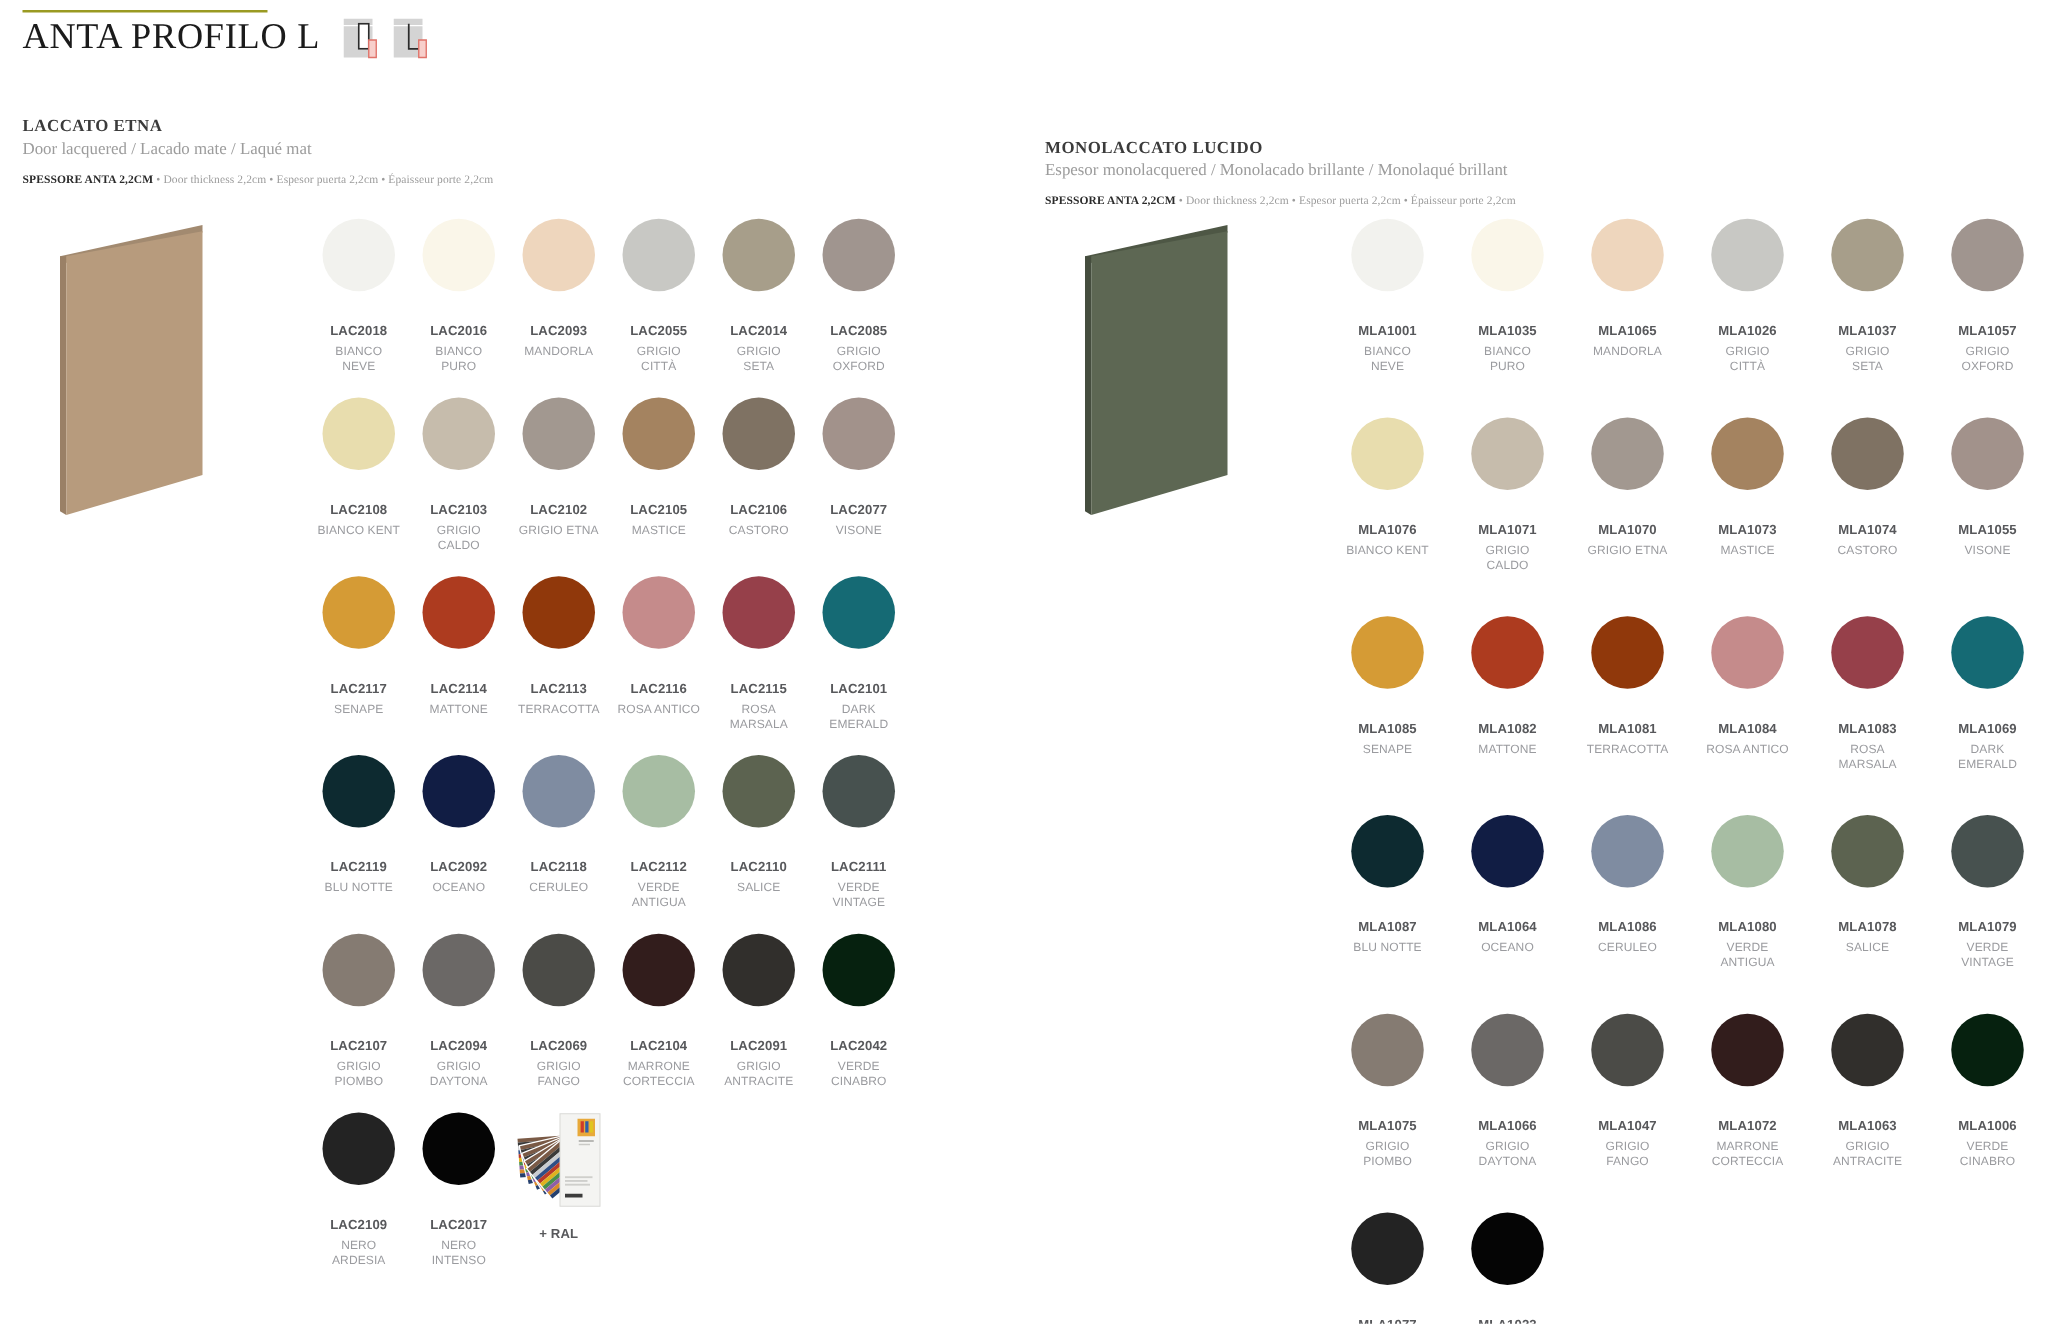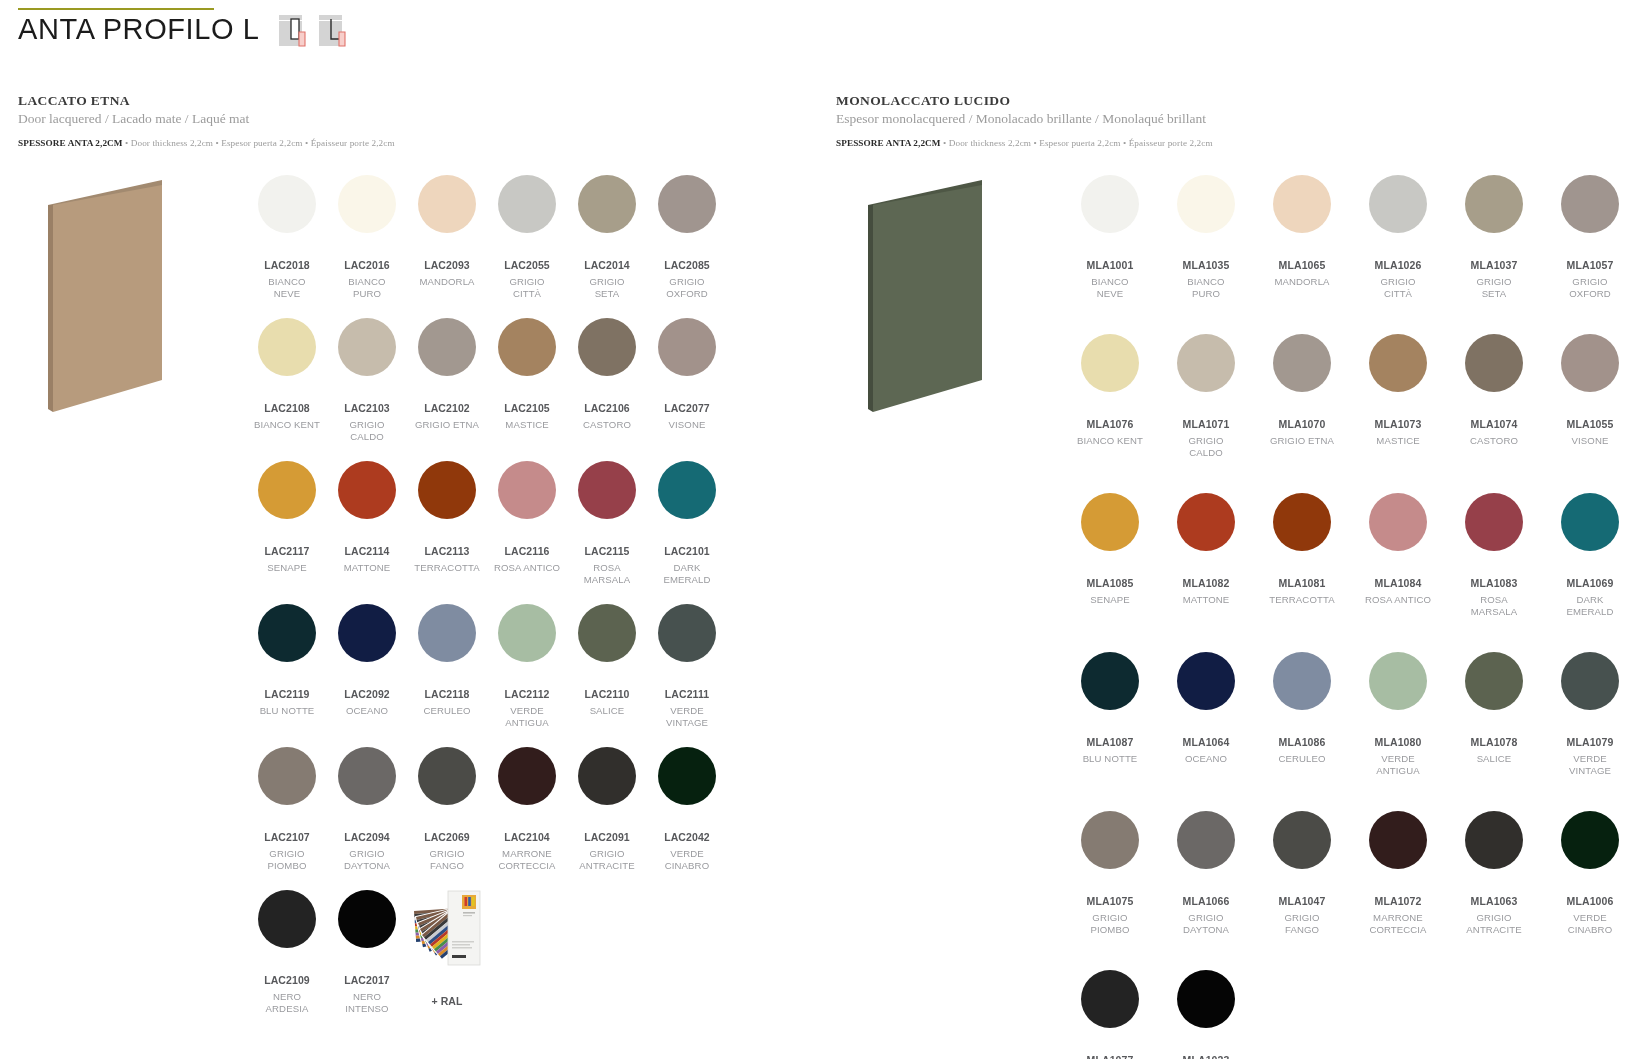--- a/index.html
+++ b/index.html
@@ -11,21 +11,21 @@
     overflow: hidden;
   }
   .page { position: relative; width: 1639px; height: 1059px; background:#fff; }
 
   
   .header { position: absolute; left: 18px; top: 8px; width: 700px; }
   .title-rule {
     width: 196px; height: 2px; background: #9a9a22; margin-bottom: 2px;
   }
   .main-title {
-    font-family: Liberation Sans, sans-serif;
+    font-family: Liberation Serif, serif;
     font-size: 29px;
     letter-spacing: 0.6px;
     color: #1b1b1b;
     font-weight: 400;
     line-height: 34px;
     display: inline-block;
     vertical-align: top;
   }
   .title-row { display: flex; align-items: flex-start; gap: 18px; }
   .title-icons { display: flex; gap: 10px; margin-top: 2px; }
@@ -33,21 +33,21 @@
     font-family: "Liberation Serif", serif;
     font-weight: bold;
     font-size: 13.5px;
     letter-spacing: 0.3px;
     color: #8d8d8d;
     margin-top: 8px;
   }
 
   
   .sec-head-left  { position: absolute; left: 18px;  top: 93px; }
-  .sec-head-right { position: absolute; left: 836px; top: 93px; }
+  .sec-head-right { position: absolute; left: 836px; top: 110px; }
   .sec-title {
     font-family: "Liberation Serif", serif;
     font-weight: bold;
     font-size: 13.5px;
     letter-spacing: 0.4px;
     color: #3b3b3b;
   }
   .sec-sub {
     font-family: "Liberation Serif", serif;
     font-size: 13.5px;
@@ -98,21 +98,21 @@
     margin-top: 5px;
     font-size: 9.6px;
     color: #9a9b9f;
     text-align: center;
     line-height: 11.5px;
     letter-spacing: 0.1px;
     white-space: pre-line;
   }
   
   .ral-fan { margin-top: 0px; width: 74px; height: 84px; flex: none; }
-  .cell.ral .code { margin-top: 26px; text-align: right; }
+  .cell.ral .code { margin-top: 12px; text-align: right; }
 </style>
 </head>
 <body>
 
 <div class="page">
 
   <div class="header">
     <div class="title-rule" style="background: rgb(154, 154, 34);"></div>
     <div class="title-row">
       <div class="main-title">ANTA PROFILO L</div>

